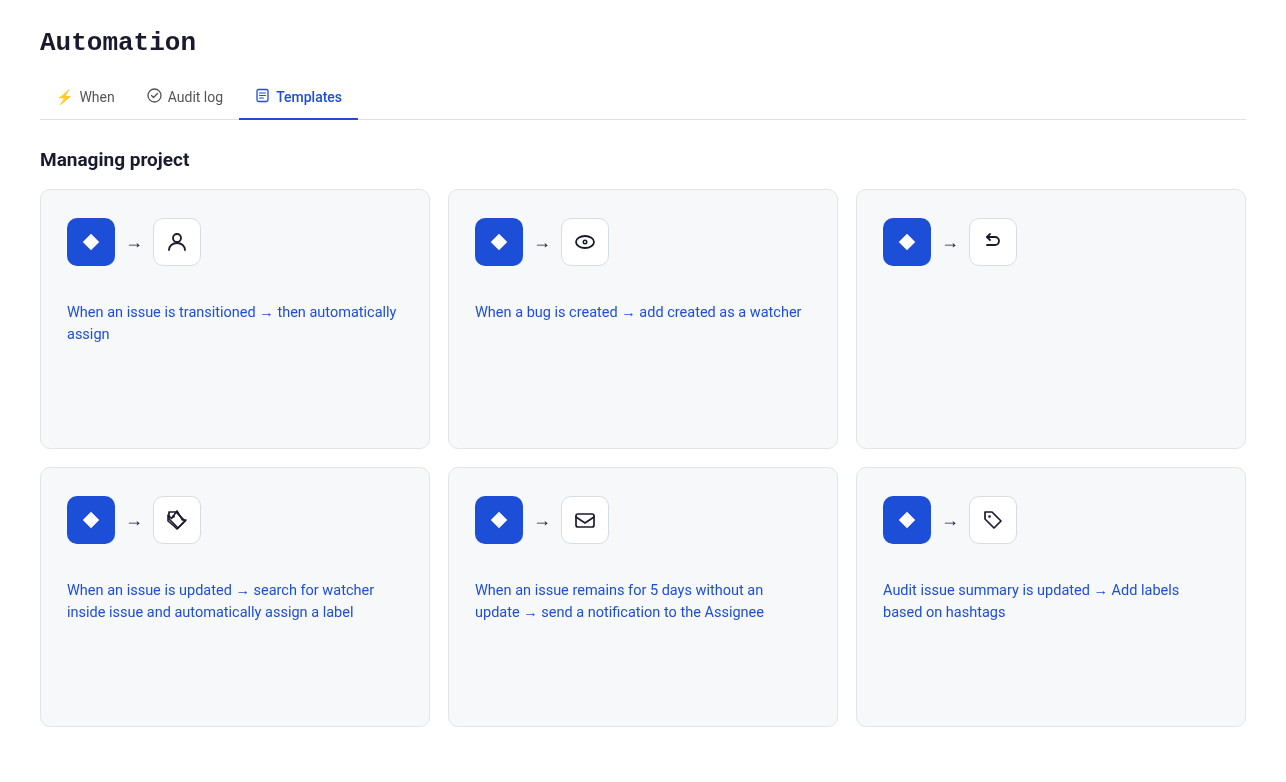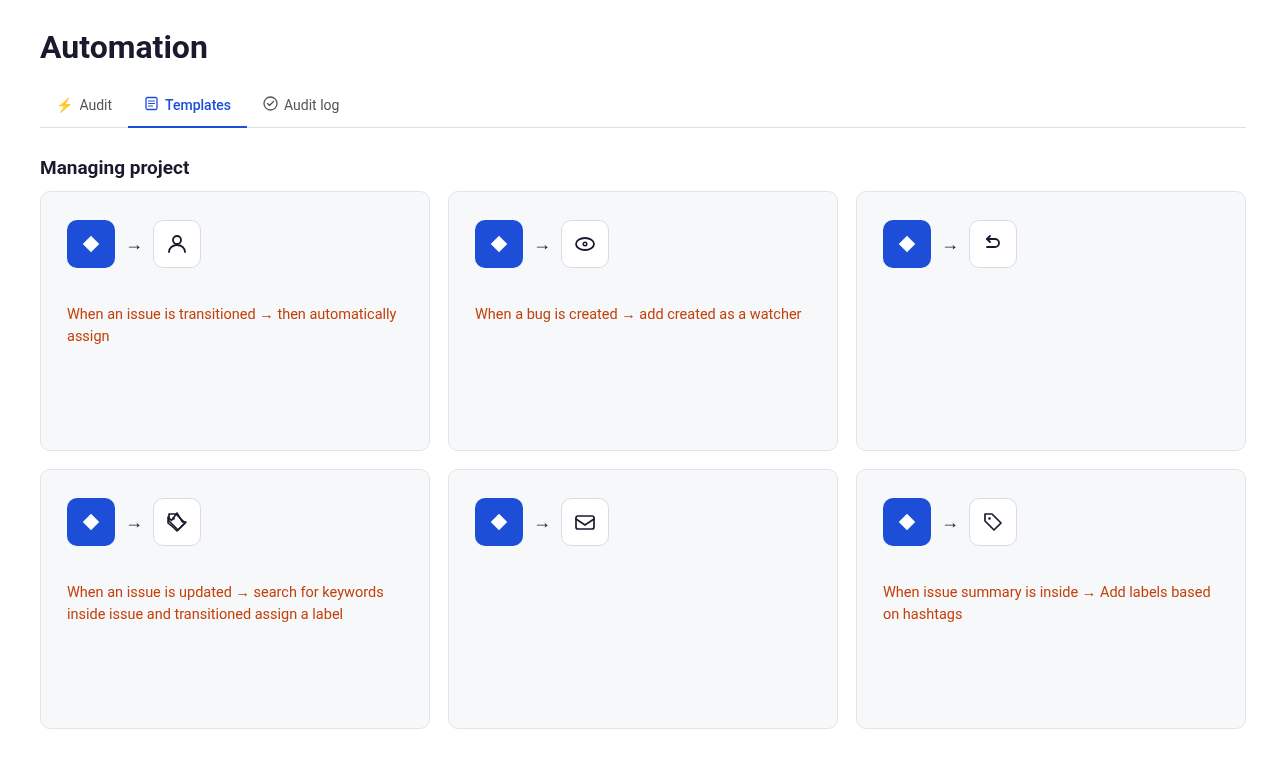--- a/index.html
+++ b/index.html
@@ -7,24 +7,25 @@
       font-family: -apple-system, BlinkMacSystemFont, 'Segoe UI', Roboto, sans-serif;
       background: #fff;
       color: #1a1a2e;
       min-height: 782px;
       width: 1286px;
     }
     .page-wrapper {
       padding: 28px 40px 40px 40px;
     }
     .page-title {
-      font-size: 32px;
+      font-size: 26px;
       font-weight: 700;
       color: #1a1a2e;
       margin-bottom: 20px;
+      font-family: Liberation Mono, monospace;
     }
     .tabs {
       display: flex;
       align-items: center;
       border-bottom: 1px solid #e0e0e0;
       gap: 0;
       margin-bottom: 28px;
     }
     .tab {
       display: flex;
@@ -43,21 +44,21 @@
       border-bottom: 2px solid #1c4ed8;
       font-weight: 500;
     }
     .tab-icon {
       font-size: 14px;
     }
     .section-title {
       font-size: 19px;
       font-weight: 700;
       color: #1a1a2e;
-      margin-bottom: 12px;
+      margin-bottom: 18px;
     }
     .cards-grid {
       display: grid;
       grid-template-columns: repeat(3, 1fr);
       gap: 18px;
     }
     .card {
       background: #f7f8fa;
       border: 1px solid #e2e4e8;
       border-radius: 10px;
@@ -92,54 +93,54 @@
       width: 22px;
       height: 22px;
     }
     .arrow-icon {
       font-size: 18px;
       color: #1a1a2e;
       font-weight: 400;
     }
     .card-description {
       font-size: 14.5px;
-      color: #c2410c;
+      color: #1d4ed8;
       line-height: 1.55;
     }
   </style>
 </head>
 <body>
 
 <div class="page-wrapper">
 
   <h1 class="page-title">Automation</h1>
 
   <div class="tabs">
     <div class="tab">
       <span class="tab-icon">⚡</span>
-      <span>Audit</span>
+      <span>When</span>
+    </div>
+    <div class="tab">
+      <span class="tab-icon">
+        <svg width="15" height="15" viewBox="0 0 15 15" fill="none" xmlns="http://www.w3.org/2000/svg">
+          <circle cx="7.5" cy="7.5" r="6.5" stroke="#555" stroke-width="1.3"></circle>
+          <path d="M4.5 7.5L6.5 9.5L10.5 5.5" stroke="#555" stroke-width="1.3" stroke-linecap="round" stroke-linejoin="round"></path>
+        </svg>
+      </span>
+      <span>Audit log</span>
     </div>
     <div class="tab active">
       <span class="tab-icon">
         <svg width="15" height="15" viewBox="0 0 15 15" fill="none" xmlns="http://www.w3.org/2000/svg">
           <rect x="2" y="1.5" width="11" height="12" rx="1.5" stroke="#1c4ed8" stroke-width="1.3"></rect>
           <path d="M4.5 5h6M4.5 7.5h6M4.5 10h4" stroke="#1c4ed8" stroke-width="1.2" stroke-linecap="round"></path>
         </svg>
       </span>
       <span>Templates</span>
     </div>
-    <div class="tab">
-      <span class="tab-icon">
-        <svg width="15" height="15" viewBox="0 0 15 15" fill="none" xmlns="http://www.w3.org/2000/svg">
-          <circle cx="7.5" cy="7.5" r="6.5" stroke="#555" stroke-width="1.3"></circle>
-          <path d="M4.5 7.5L6.5 9.5L10.5 5.5" stroke="#555" stroke-width="1.3" stroke-linecap="round" stroke-linejoin="round"></path>
-        </svg>
-      </span>
-      <span>Audit log</span>
-    </div>
   </div>
 
   <h2 class="section-title">Managing project</h2>
 
   <div class="cards-grid">
 
     <div class="card">
       <div class="card-icons">
         <div class="icon-box blue-bg">
           <svg class="diamond-icon" viewBox="0 0 24 24" fill="none" xmlns="http://www.w3.org/2000/svg">
@@ -205,52 +206,53 @@
           <svg width="24" height="24" viewBox="0 0 24 24" fill="none" xmlns="http://www.w3.org/2000/svg">
             <path d="M3 7l3.5 3.5L12 3l5.5 9H21l-9 9-3-3-6-5z" stroke="#1a1a2e" stroke-width="1.6" stroke-linejoin="round"></path>
             <path d="M20.5 3.5L3.5 20.5" stroke="none"></path>
             <path d="M6 6l12 12" stroke="none"></path>
 
             <path d="M4 4h7l9 9-7 7-9-9V4z" stroke="#1a1a2e" stroke-width="1.7" stroke-linejoin="round" fill="none"></path>
             <circle cx="8.5" cy="8.5" r="1.3" fill="#1a1a2e"></circle>
           </svg>
         </div>
       </div>
-      <p class="card-description">When an issue is updated → search for keywords inside issue and transitioned assign a label</p>
+      <p class="card-description">When an issue is updated → search for watcher inside issue and automatically assign a label</p>
     </div>
 
     <div class="card">
       <div class="card-icons">
         <div class="icon-box blue-bg">
           <svg class="diamond-icon" viewBox="0 0 24 24" fill="none" xmlns="http://www.w3.org/2000/svg">
             <path d="M12 3L21 12L12 21L3 12L12 3Z" fill="white"></path>
           </svg>
         </div>
         <span class="arrow-icon">→</span>
         <div class="icon-box">
           <svg width="24" height="24" viewBox="0 0 24 24" fill="none" xmlns="http://www.w3.org/2000/svg">
             <rect x="3" y="6" width="18" height="13" rx="2" stroke="#1a1a2e" stroke-width="1.7"></rect>
             <path d="M3 9l9 6 9-6" stroke="#1a1a2e" stroke-width="1.7" stroke-linecap="round"></path>
           </svg>
         </div>
       </div>
+      <p class="card-description">When an issue remains for 5 days without an update → send a notification to the Assignee</p>
     </div>
 
     <div class="card">
       <div class="card-icons">
         <div class="icon-box blue-bg">
           <svg class="diamond-icon" viewBox="0 0 24 24" fill="none" xmlns="http://www.w3.org/2000/svg">
             <path d="M12 3L21 12L12 21L3 12L12 3Z" fill="white"></path>
           </svg>
         </div>
         <span class="arrow-icon">→</span>
         <div class="icon-box">
           <svg width="24" height="24" viewBox="0 0 24 24" fill="none" xmlns="http://www.w3.org/2000/svg">
             <path d="M4 4h7l9 9-7 7-9-9V4z" stroke="#1a1a2e" stroke-width="1.7" stroke-linejoin="round" fill="none"></path>
             <circle cx="8.5" cy="8.5" r="1.3" fill="#1a1a2e"></circle>
           </svg>
         </div>
       </div>
-      <p class="card-description">When issue summary is inside → Add labels based on hashtags</p>
+      <p class="card-description">Audit issue summary is updated → Add labels based on hashtags</p>
     </div>
 
   </div>
 </div>
 
 </body></html>

